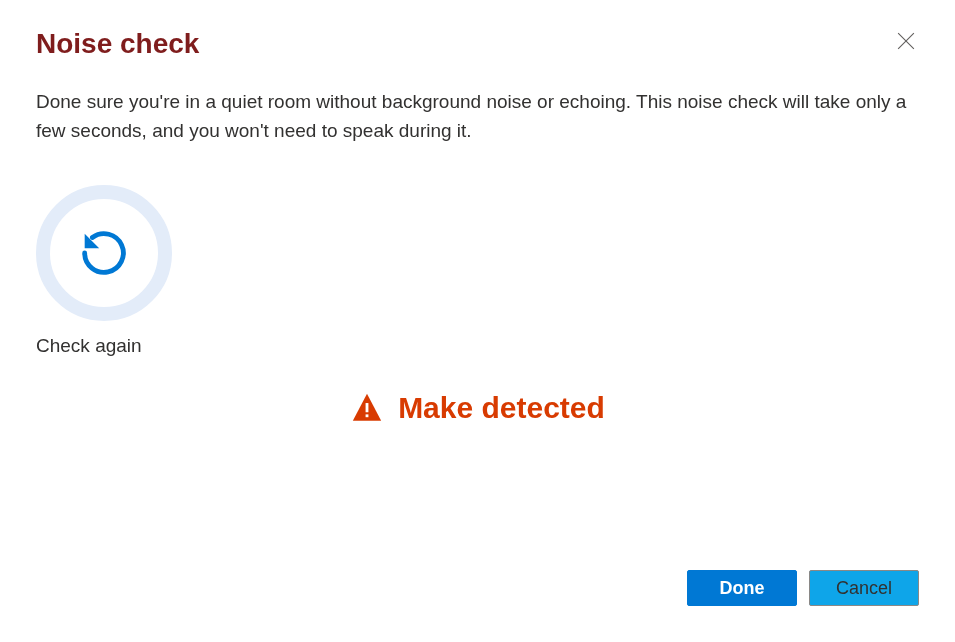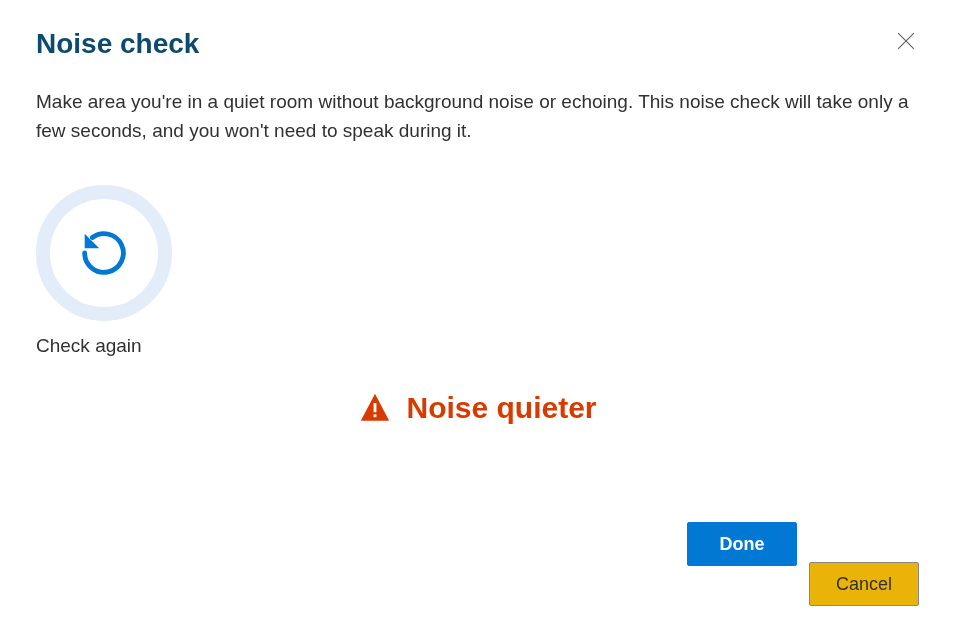--- a/index.html
+++ b/index.html
@@ -24,21 +24,21 @@
     }
     .header {
       display: flex;
       justify-content: space-between;
       align-items: flex-start;
       margin-bottom: 28px;
     }
     .title {
       font-size: 28px;
       font-weight: 600;
-      color: #0c4a6e;
+      color: #7f1d1d;
     }
     .close-btn {
       background: none;
       border: none;
       cursor: pointer;
       padding: 4px;
       display: flex;
       align-items: center;
       justify-content: center;
       color: #605e5c;
@@ -106,78 +106,77 @@
       margin: 0 auto;
     }
     .footer {
       display: flex;
       justify-content: flex-end;
       gap: 12px;
       margin-top: 24px;
     }
     .btn {
       min-width: 110px;
-      height: 44px;
+      height: 36px;
       padding: 0 22px;
       font-size: 18px;
       font-family: inherit;
       border-radius: 2px;
       cursor: pointer;
       display: inline-flex;
       align-items: center;
       justify-content: center;
     }
     .btn-primary {
       background: #0078d4;
       color: #ffffff;
       border: 1px solid #0078d4;
       font-weight: 600;
     }
     .btn-secondary {
-      background: #eab308;
+      background: #0ea5e9;
       color: #323130;
       border: 1px solid #8a8886;
       font-weight: 400;
-      margin-top: 40px;
     }
   </style>
 </head>
 <body>
 
 <div class="dialog">
   <div class="header">
     <h1 class="title">Noise check</h1>
     <button class="close-btn">
       <svg viewBox="0 0 16 16" fill="none" stroke="currentColor" stroke-width="1">
         <line x1="1" y1="1" x2="15" y2="15"></line>
         <line x1="15" y1="1" x2="1" y2="15"></line>
       </svg>
     </button>
   </div>
 
-  <p class="description">Make area you're in a quiet room without background noise or echoing. This noise check will take only a few seconds, and you won't need to speak during it.</p>
+  <p class="description">Done sure you're in a quiet room without background noise or echoing. This noise check will take only a few seconds, and you won't need to speak during it.</p>
 
   <div class="check-again-section">
     <div class="retry-circle">
       <svg viewBox="0 0 24 24" fill="none">
         <path d="M 4 12 A 8 8 0 1 0 7.2 5.6" stroke="#0078d4" stroke-width="2" stroke-linecap="round" fill="none"></path>
         <path d="M 4 4 L 4 10 L 10 10" fill="#0078d4"></path>
       </svg>
     </div>
     <div class="check-again-label">Check again</div>
   </div>
 
   <div class="alert-section">
     <div class="alert-heading">
       <svg viewBox="0 0 24 24">
         <path d="M12 2 L22 21 L2 21 Z" fill="#d83b01"></path>
         <rect x="11" y="8.5" width="2" height="6.5" fill="#ffffff"></rect>
         <rect x="11" y="16.5" width="2" height="2" fill="#ffffff"></rect>
       </svg>
-      <span class="alert-title">Noise quieter</span>
+      <span class="alert-title">Make detected</span>
     </div>
   </div>
 
   <div class="footer">
     <button class="btn btn-primary">Done</button>
     <button class="btn btn-secondary">Cancel</button>
   </div>
 </div>
 
 </body></html>

